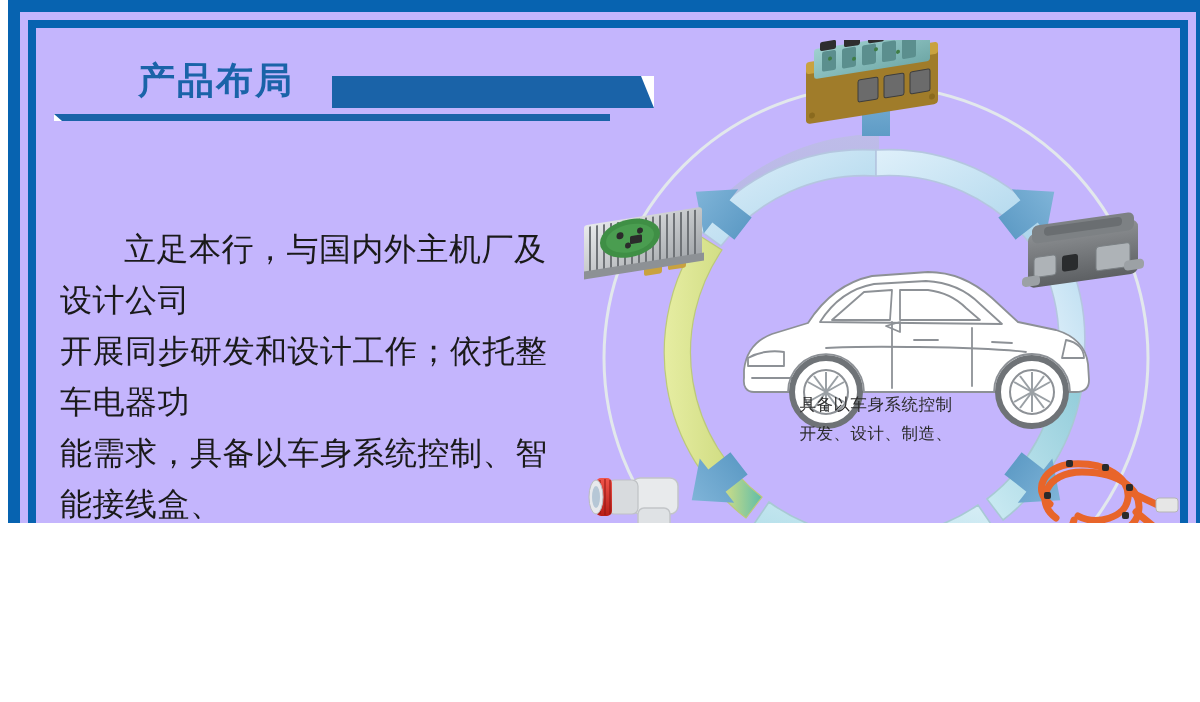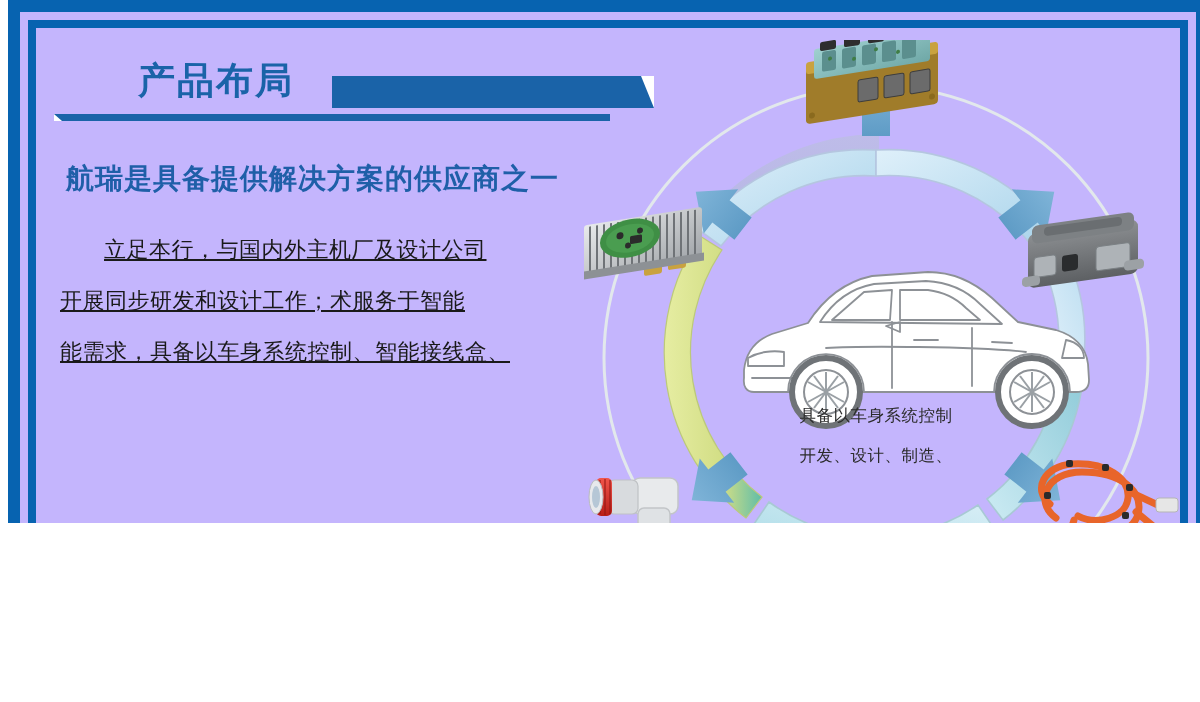--- a/index.html
+++ b/index.html
@@ -32,54 +32,53 @@
     z-index:3;line-height:46px;white-space:nowrap;}
   .title-rule{position:absolute;left:0px;top:62px;width:556px;height:7px;background:#1a63a8;}
   .title-rule:before{content:"";position:absolute;left:0;top:0;width:0;height:0;
     border-bottom:7px solid #ffffff;border-right:8px solid transparent;}
 
   .subtitle{position:absolute;left:12px;top:108px;width:540px;
     font-size:28px;color:#1f5fa8;font-weight:bold;letter-spacing:1px;
     white-space:nowrap;}
 
   .body-text{position:absolute;left:6px;top:172px;width:492px;
-    font-size:22px;color:#1a1a1a;line-height:51px;letter-spacing:0.5px;text-decoration:underline;}
+    font-size:32px;color:#1a1a1a;line-height:51px;letter-spacing:0.5px;}
   .body-text p{margin:0;}
   .body-text p.indent{text-indent:2em;}
 
   
   .diagram{position:absolute;left:548px;top:40px;width:640px;height:630px;}
   .diagram svg{position:absolute;left:0;top:0;}
 
   .center-text{position:absolute;left:205px;top:348px;width:230px;
     text-align:center;font-size:16.5px;color:#2b2b2b;line-height:25px;
     letter-spacing:0.5px;}
-  .center-text div{margin:15px;}
+  .center-text div{margin:4px;}
 </style>
 </head>
 <body>
 
 <div id="slide">
 
   <div class="frame-outer"></div>
   <div class="frame-inner"></div>
 
   <div class="left-col">
 
     <div class="title-row">
       <div class="title-bar"></div>
       <div class="title-text">产品布局</div>
       <div class="title-rule"></div>
     </div>
 
-    <div class="subtitle">航瑞是具备提供解决方案的供应商之一</div>
 
     <div class="body-text">
       <p class="indent">立足本行，与国内外主机厂及设计公司</p>
-      <p>开展同步研发和设计工作；术服务于智能</p>
+      <p>开展同步研发和设计工作；依托整车电器功</p>
       <p>能需求，具备以车身系统控制、智能接线盒、</p>
     </div>
   </div>
 
   <div class="diagram">
 
     <svg width="640" height="630" viewBox="0 0 640 630" xmlns="http://www.w3.org/2000/svg">
       <defs>
         <linearGradient id="gBlueA" x1="0" y1="0" x2="1" y2="1">
           <stop offset="0%" stop-color="#dff0fa"></stop>

